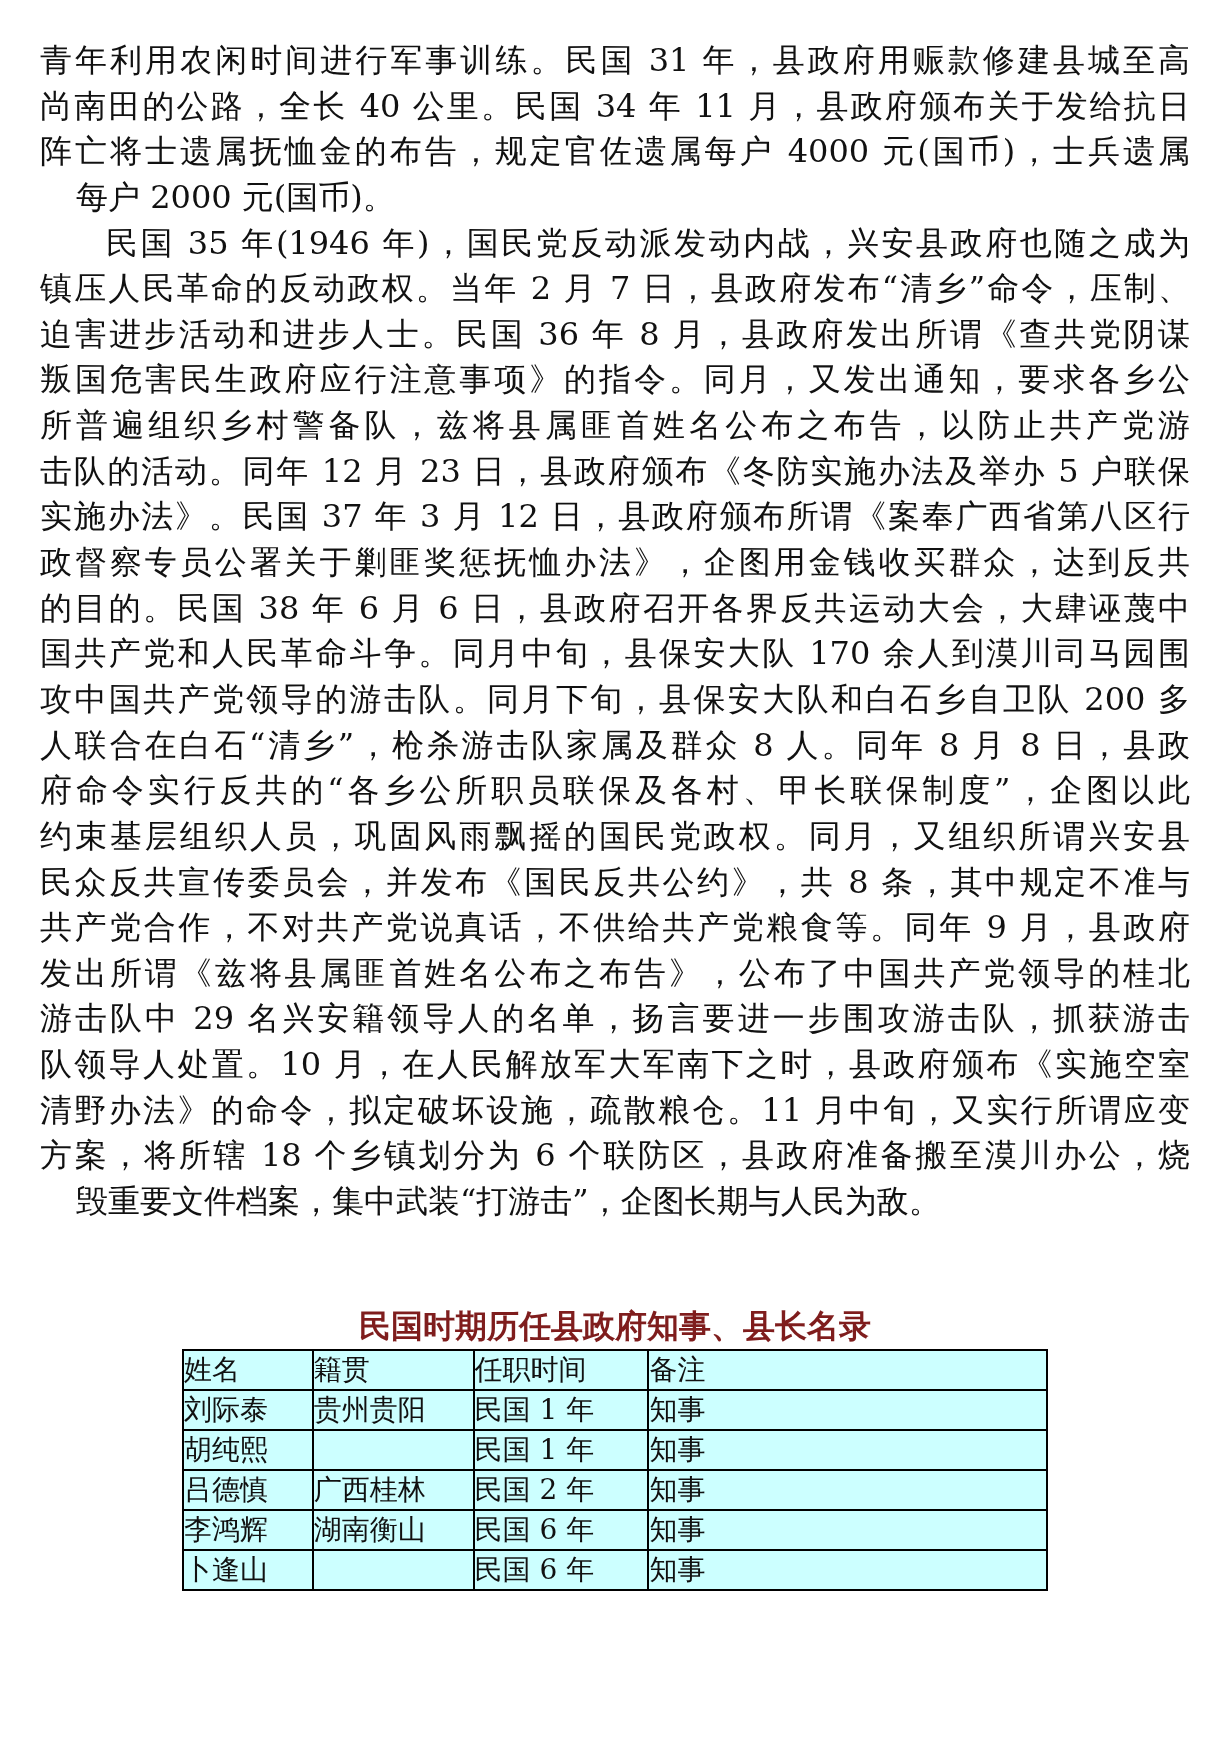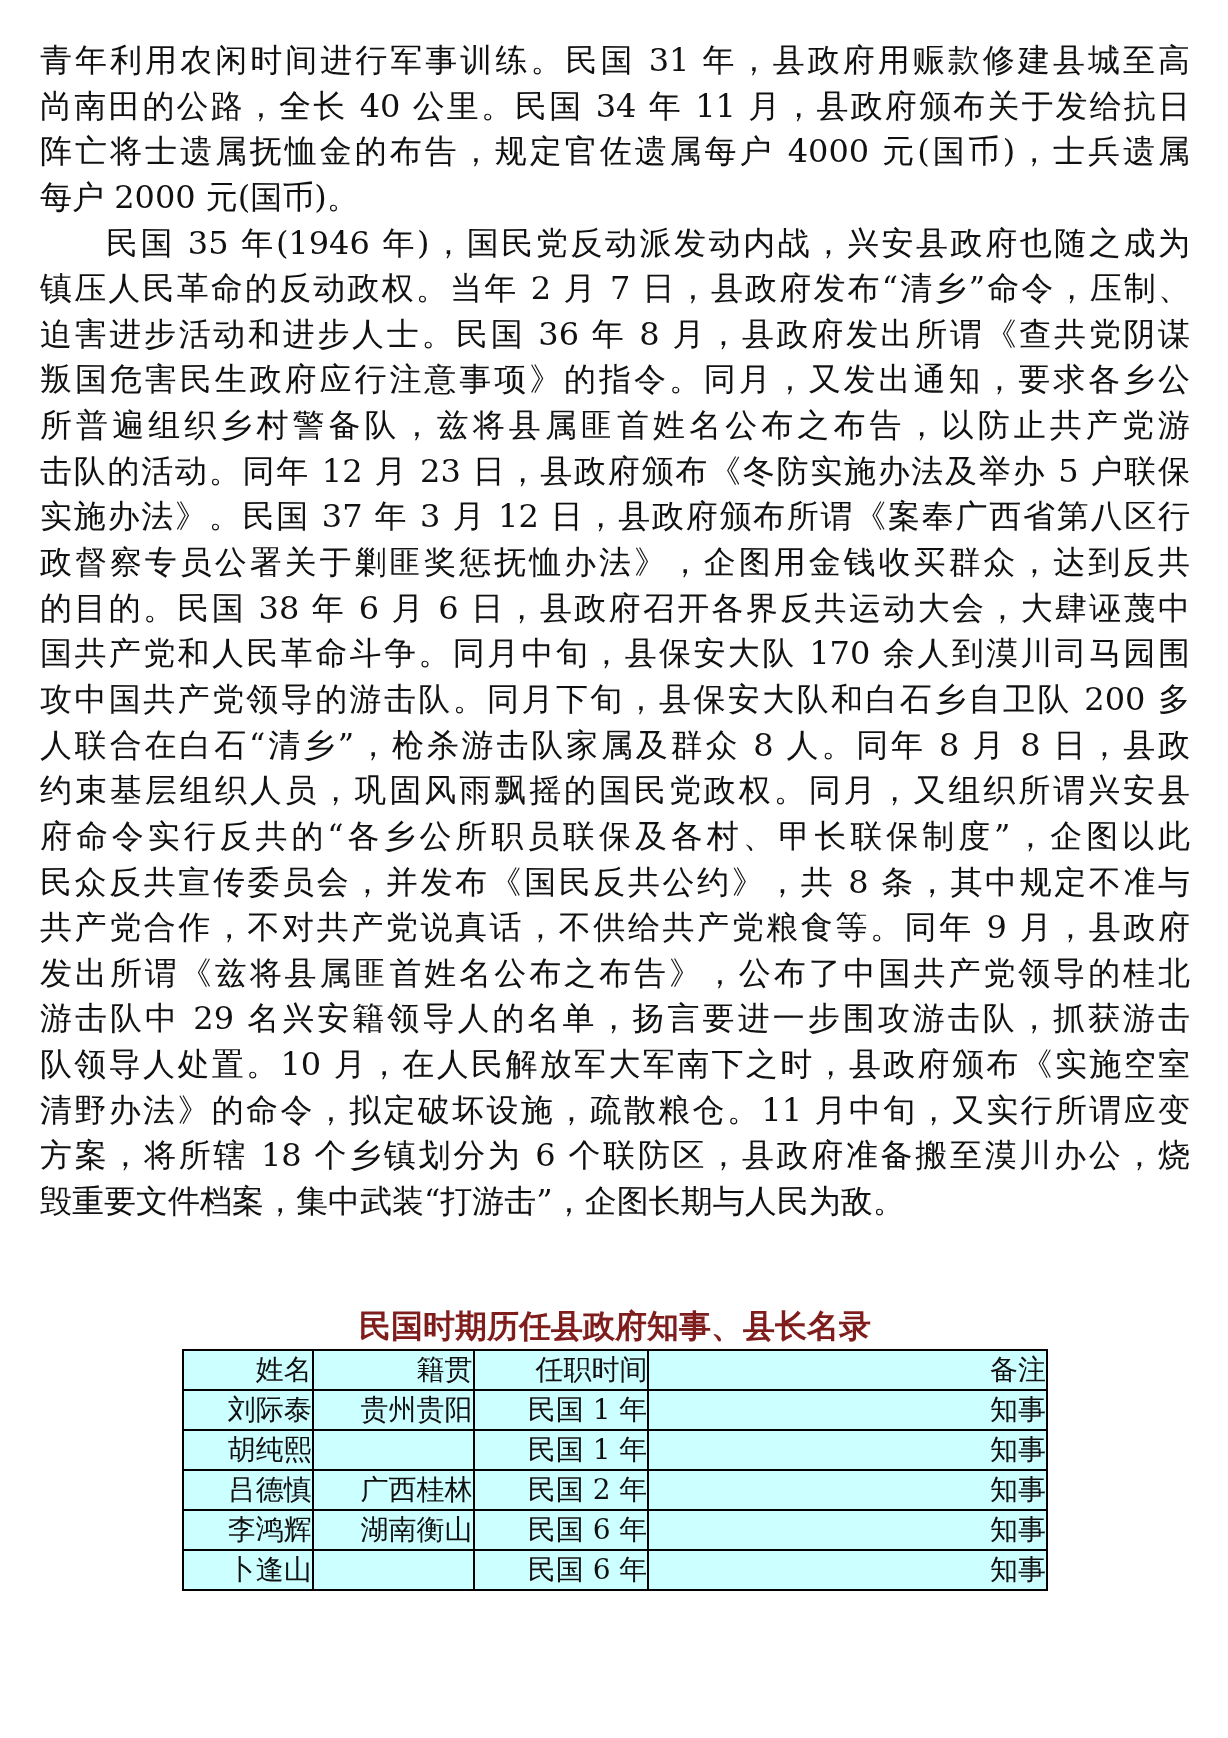--- a/index.html
+++ b/index.html
@@ -25,20 +25,21 @@
       height: 45.65px;
       line-height: 45.65px;
       font-size: 32px;
       white-space: nowrap;
       text-align: justify;
       text-align-last: justify;
       letter-spacing: 0;
     }
     .line.last {
       text-align-last: left;
+      margin-left: 36px;
     }
     .line.indent {
       padding-left: 66px;
     }
     .table-title {
       position: absolute;
       left: 182px;
       width: 866px;
       top: 1306px;
       height: 40px;
@@ -56,21 +57,21 @@
       width: 866px;
       border-collapse: collapse;
       background: #ccffff;
       font-family: "DejaVu Serif", "Liberation Serif", serif;
       font-size: 28px;
     }
     table.roster th, table.roster td {
       border: 2px solid #000;
       height: 38px;
       padding: 0;
-      text-align: right;
+      text-align: left;
       font-weight: normal;
       white-space: nowrap;
       color: #111;
       margin-left: 32px;
     }
     col.c-name { width: 130px; }
     col.c-origin { width: 161px; }
     col.c-term { width: 175px; }
     col.c-note { width: 400px; }
   </style>
@@ -90,22 +91,22 @@
     <div class="line">迫害进步活动和进步人士。民国 36 年 8 月，县政府发出所谓《查共党阴谋</div>
     <div class="line">叛国危害民生政府应行注意事项》的指令。同月，又发出通知，要求各乡公</div>
     <div class="line">所普遍组织乡村警备队，兹将县属匪首姓名公布之布告，以防止共产党游</div>
     <div class="line">击队的活动。同年 12 月 23 日，县政府颁布《冬防实施办法及举办 5 户联保</div>
     <div class="line">实施办法》。民国 37 年 3 月 12 日，县政府颁布所谓《案奉广西省第八区行</div>
     <div class="line">政督察专员公署关于剿匪奖惩抚恤办法》，企图用金钱收买群众，达到反共</div>
     <div class="line">的目的。民国 38 年 6 月 6 日，县政府召开各界反共运动大会，大肆诬蔑中</div>
     <div class="line">国共产党和人民革命斗争。同月中旬，县保安大队 170 余人到漠川司马园围</div>
     <div class="line">攻中国共产党领导的游击队。同月下旬，县保安大队和白石乡自卫队 200 多</div>
     <div class="line">人联合在白石“清乡”，枪杀游击队家属及群众 8 人。同年 8 月 8 日，县政</div>
+    <div class="line">府命令实行反共的“各乡公所职员联保及各村、甲长联保制度”，企图以此</div>
     <div class="line">约束基层组织人员，巩固风雨飘摇的国民党政权。同月，又组织所谓兴安县</div>
-    <div class="line">府命令实行反共的“各乡公所职员联保及各村、甲长联保制度”，企图以此</div>
     <div class="line">民众反共宣传委员会，并发布《国民反共公约》，共 8 条，其中规定不准与</div>
     <div class="line">共产党合作，不对共产党说真话，不供给共产党粮食等。同年 9 月，县政府</div>
     <div class="line">发出所谓《兹将县属匪首姓名公布之布告》，公布了中国共产党领导的桂北</div>
     <div class="line">游击队中 29 名兴安籍领导人的名单，扬言要进一步围攻游击队，抓获游击</div>
     <div class="line">队领导人处置。10 月，在人民解放军大军南下之时，县政府颁布《实施空室</div>
     <div class="line">清野办法》的命令，拟定破坏设施，疏散粮仓。11 月中旬，又实行所谓应变</div>
     <div class="line">方案，将所辖 18 个乡镇划分为 6 个联防区，县政府准备搬至漠川办公，烧</div>
     <div class="line last">毁重要文件档案，集中武装“打游击”，企图长期与人民为敌。</div>
   </div>
 </div>

